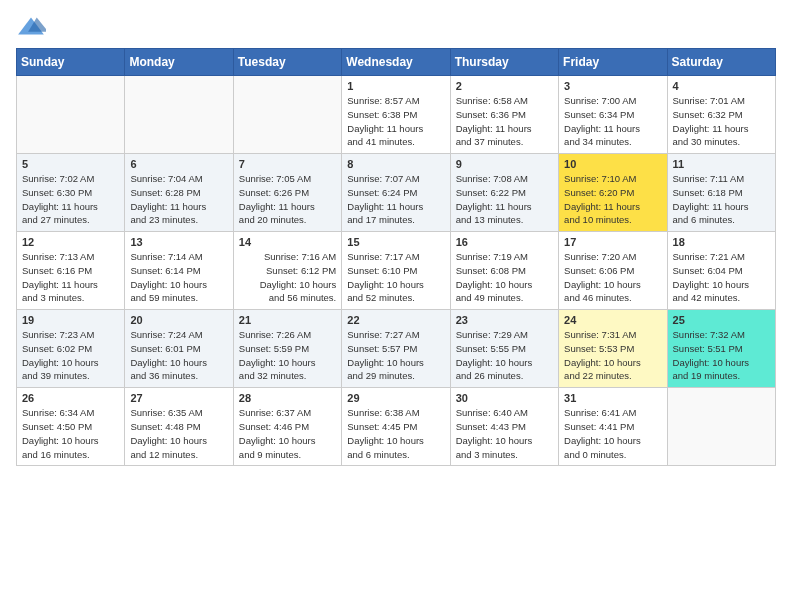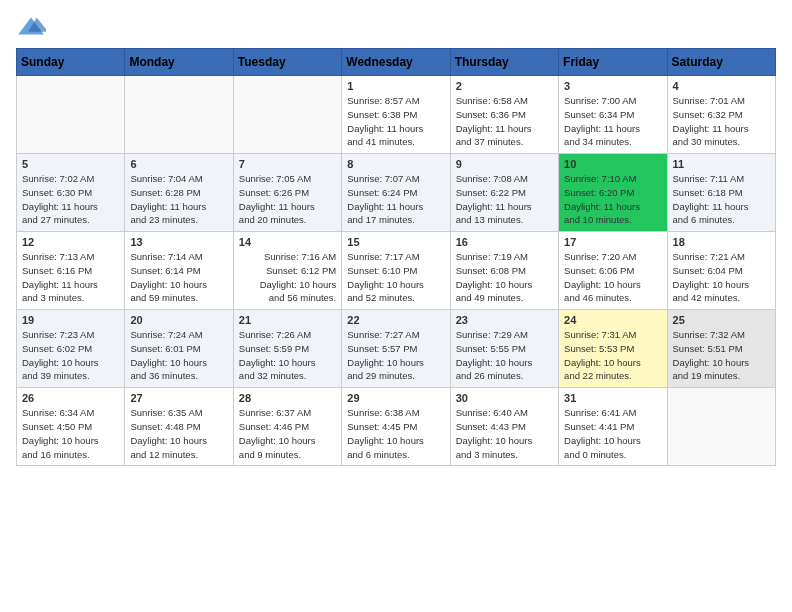--- a/index.html
+++ b/index.html
@@ -44,21 +44,21 @@
       font-size: 14px;
       color: #555;
     }
     .calendar {
       width: 100%;
       border-collapse: collapse;
       border: 1px solid #ccc;
     }
     .calendar th {
       background-color: #3a6db5;
-      color: #000000;
+      color: #ffffff;
       font-size: 12px;
       font-weight: bold;
       padding: 6px 4px;
       text-align: left;
       border: 1px solid #2d5a9e;
     }
     .calendar td {
       border: 1px solid #ccc;
       vertical-align: top;
       padding: 4px 5px;
@@ -180,21 +180,21 @@
 Daylight: 11 hours
 and 17 minutes.</div>
         </td>
         <td style="background-color: rgb(240, 244, 248);">
           <div class="day-number">9</div>
           <div class="day-info" style="white-space: pre-line;">Sunrise: 7:08 AM
 Sunset: 6:22 PM
 Daylight: 11 hours
 and 13 minutes.</div>
         </td>
-        <td style="background-color: #22c55e;">
+        <td style="background-color: #fde047;">
           <div class="day-number">10</div>
           <div class="day-info" style="white-space: pre-line;">Sunrise: 7:10 AM
 Sunset: 6:20 PM
 Daylight: 11 hours
 and 10 minutes.</div>
         </td>
         <td style="background-color: rgb(240, 244, 248);">
           <div class="day-number">11</div>
           <div class="day-info" style="white-space: pre-line;">Sunrise: 7:11 AM
 Sunset: 6:18 PM
@@ -289,21 +289,21 @@
 Daylight: 10 hours
 and 26 minutes.</div>
         </td>
         <td style="background-color: #fef9c3;">
           <div class="day-number">24</div>
           <div class="day-info" style="white-space: pre-line;">Sunrise: 7:31 AM
 Sunset: 5:53 PM
 Daylight: 10 hours
 and 22 minutes.</div>
         </td>
-        <td style="background-color: #e5e5e5;">
+        <td style="background-color: #5eead4;">
           <div class="day-number">25</div>
           <div class="day-info" style="white-space: pre-line;">Sunrise: 7:32 AM
 Sunset: 5:51 PM
 Daylight: 10 hours
 and 19 minutes.</div>
         </td>
       </tr>
       <tr>
         <td>
           <div class="day-number">26</div>

